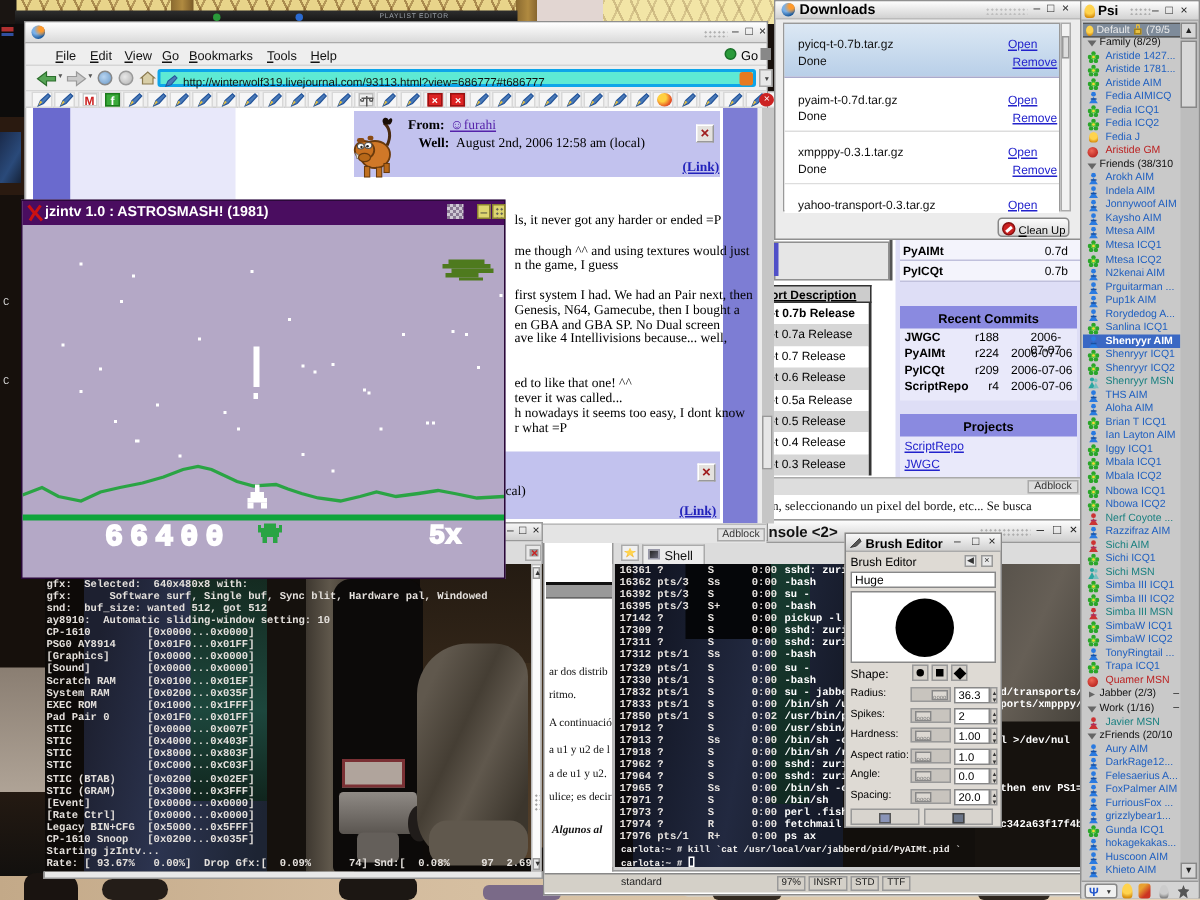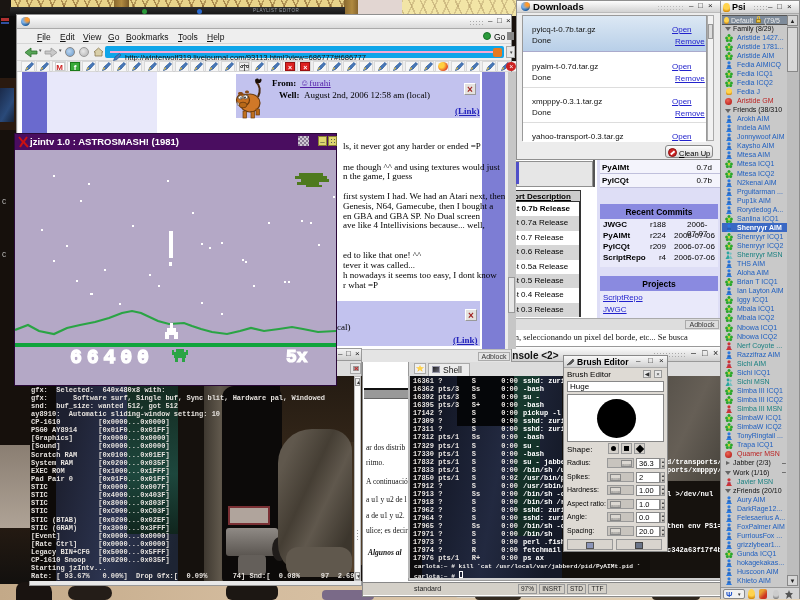--- a/index.html
+++ b/index.html
@@ -278,21 +278,21 @@
     <span class="abs" style="left:21px;top:4px;font-size:4.5px;color:#555;">▼</span>
     <svg class="abs" style="left:27px;top:3px;" width="14" height="11">
         <path d="M13 5.5 L7 1 L7 4 L1 4 L1 7 L7 7 L7 10 Z" fill="#c9c9c9" stroke="#999" stroke-width="0.8"></path>
       </svg>
     <span class="abs" style="left:41px;top:4px;font-size:4.5px;color:#555;">▼</span>
     <div class="abs" style="left:48px;top:3px;width:10px;height:10px;border-radius:50%;background:radial-gradient(circle at 40% 40%,#b8d4f0,#6a9aca);border:1px solid #888;"></div>
     <div class="abs" style="left:62px;top:3px;width:10px;height:10px;border-radius:50%;background:radial-gradient(circle at 40% 40%,#e8e8e8,#b2b2b2);border:1px solid #999;"></div>
     <svg class="abs" style="left:75px;top:2px;" width="13" height="12">
         <path d="M2 6 L6.5 2 L11 6 L10 6 L10 10 L3 10 L3 6 Z" fill="#d9cfa8" stroke="#8a7a50" stroke-width="0.8"></path>
       </svg>
-    <div class="abs" style="left:88px;top:2px;width:399px;height:12px;background:#f9a8d4;border:5px solid #0ea5e9;border-radius:2px;">
+    <div class="abs" style="left:88px;top:2px;width:399px;height:12px;background:#5eead4;border:2px solid #0ea5e9;border-radius:2px;">
       <svg class="abs" style="left:2px;top:1px;" width="10" height="10">
           <path d="M1.5 8.5 L3 5 L7.5 1.5 L9 3 L5 7.5 Z" fill="#4a7ab8" stroke="#23549a" stroke-width="0.7"></path>
         </svg>
       <span class="abs" style="left:15px;top:2px;font-size:7.7px;color:#111;white-space:nowrap;">http://winterwolf319.livejournal.com/93113.html?view=686777#t686777</span>
     </div>
     <div class="abs" style="left:476px;top:4px;width:9px;height:9px;background:#e87a20;border-radius:2px;"></div>
     <div class="abs" style="left:489px;top:2px;width:9px;height:12px;background:#e8e8e8;border:1px solid #aaa;">
         <span class="abs" style="left:2px;top:3px;font-size:4.5px;color:#444;">▼</span>
       </div>
   </div>
@@ -480,21 +480,21 @@
       <rect x="4" y="17" width="5" height="3" rx="1.5" fill="#8a4a14"></rect>
       <rect x="11" y="15.5" width="4" height="3" rx="1.5" fill="#8a4a14"></rect>
       <rect x="9" y="36" width="3.5" height="7" fill="#c07020" stroke="#6a3a0c" stroke-width="0.7"></rect>
       <rect x="17" y="36.5" width="3.5" height="6.5" fill="#c07020" stroke="#6a3a0c" stroke-width="0.7"></rect>
       <rect x="22" y="34" width="3.5" height="6" fill="#b86818" stroke="#6a3a0c" stroke-width="0.7"></rect>
     </svg>
 
     <div class="serif abs" style="left:325px;top:69px;font-size:9px;color:#000;white-space:nowrap;">ls, it never got any harder or ended =P</div>
     <div class="serif abs" style="left:325px;top:90px;font-size:9px;color:#000;white-space:nowrap;">me though ^^ and using textures would just</div>
     <div class="serif abs" style="left:325px;top:99px;font-size:9px;color:#000;white-space:nowrap;">n the game, I guess</div>
-    <div class="serif abs" style="left:325px;top:119px;font-size:9px;color:#000;white-space:nowrap;">first system I had. We had an Atari next, then</div>
+    <div class="serif abs" style="left:325px;top:119px;font-size:9px;color:#000;white-space:nowrap;">first system I had. We had an Pair next, then</div>
     <div class="serif abs" style="left:325px;top:129px;font-size:9px;color:#000;white-space:nowrap;">Genesis, N64, Gamecube, then I bought a</div>
     <div class="serif abs" style="left:325px;top:139px;font-size:9px;color:#000;white-space:nowrap;">en GBA and GBA SP. No Dual screen</div>
     <div class="serif abs" style="left:325px;top:148px;font-size:9px;color:#000;white-space:nowrap;">ave like 4 Intellivisions because... well,</div>
     <div class="serif abs" style="left:325px;top:178px;font-size:9px;color:#000;white-space:nowrap;">ed to like that one! ^^</div>
     <div class="serif abs" style="left:325px;top:188px;font-size:9px;color:#000;white-space:nowrap;">tever it was called...</div>
     <div class="serif abs" style="left:325px;top:198px;font-size:9px;color:#000;white-space:nowrap;">h nowadays it seems too easy, I dont know</div>
     <div class="serif abs" style="left:325px;top:208px;font-size:9px;color:#000;white-space:nowrap;">r what =P</div>
 
     <div class="abs" style="left:200px;top:229px;width:262px;height:45px;background:#c2c2ee;">
       <span class="serif abs" style="left:119px;top:21px;font-size:9px;color:#000;">cal)</span>

